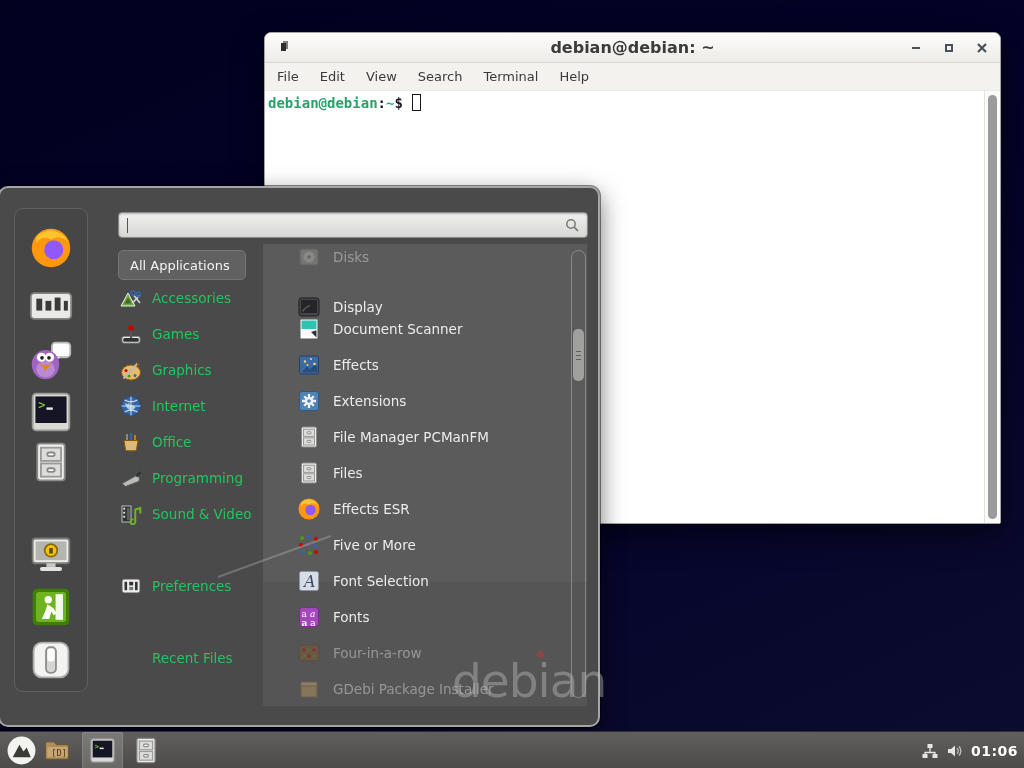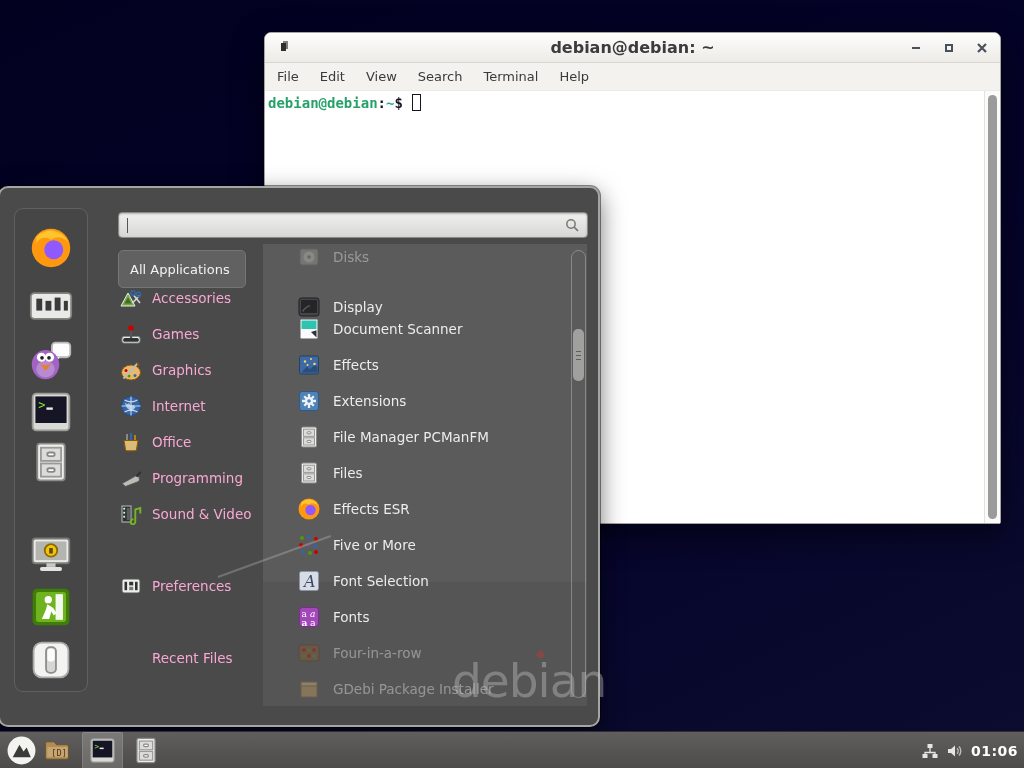--- a/index.html
+++ b/index.html
@@ -42,28 +42,28 @@
     border:1px solid rgba(255,255,255,.14); border-radius:9px; background:rgba(0,0,0,.05); }
   .fav { position:absolute; left:29px; width:44px; height:44px; cursor:pointer; }
   .fav svg, .cico svg, .aico svg, .tb-ico svg { width:100%; height:100%; display:block; }
 
   .searchbox { position:absolute; left:118px; top:24px; width:470px; height:26px;
     background:linear-gradient(#f0f0ee,#d7d7d5); border:1px solid #8a8a88; border-radius:4px;
     box-shadow:inset 0 1px 2px rgba(0,0,0,.25); z-index:6; }
   .caret { position:absolute; left:8px; top:5px; width:1px; height:15px; background:#555; }
   .mag { position:absolute; right:7px; top:5px; width:15px; height:15px; }
 
-  .allapps-btn { position:absolute; left:118px; top:62px; width:128px; height:38px;
+  .allapps-btn { position:absolute; left:118px; top:62px; width:128px; height:30px;
     background:#616161; border:1px solid #757573; border-radius:5px; color:#f2f2f2;
     font-size:13px; text-align:left; padding-left:11px; font-family:"DejaVu Sans",sans-serif; cursor:pointer; }
 
   .crow { position:absolute; left:120px; width:142px; height:36px; display:flex;
     align-items:center; cursor:pointer; }
   .cico { width:22px; height:22px; margin-right:10px; flex:none; }
-  .clbl { font-size:13.5px; color:#f9a8d4; white-space:nowrap; }
+  .clbl { font-size:13.5px; color:#22c55e; white-space:nowrap; }
   .crow-recent .clbl { margin-left:32px; }
 
   .app-panel { position:absolute; left:263px; top:56px; width:324px; height:462px;
     background:#555555; overflow:hidden;text-align:right; }
   .panel-glow { position:absolute; left:0; top:0; width:100%; height:338px;
     background:rgba(255,255,255,.035); }
   .arow { position:absolute; left:0; width:300px; height:36px; display:flex;
     align-items:center; padding-left:34px; cursor:pointer; }
   .aico { width:24px; height:24px; margin-right:12px; flex:none; }
   .albl { font-size:13.5px; color:#ececeb; white-space:nowrap; }

